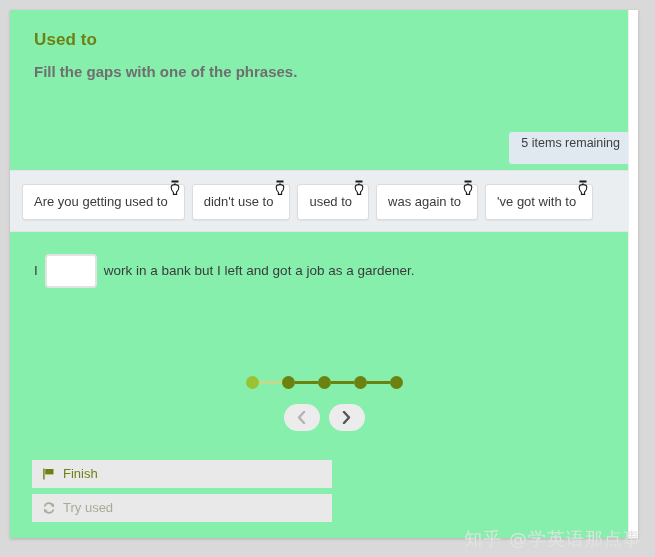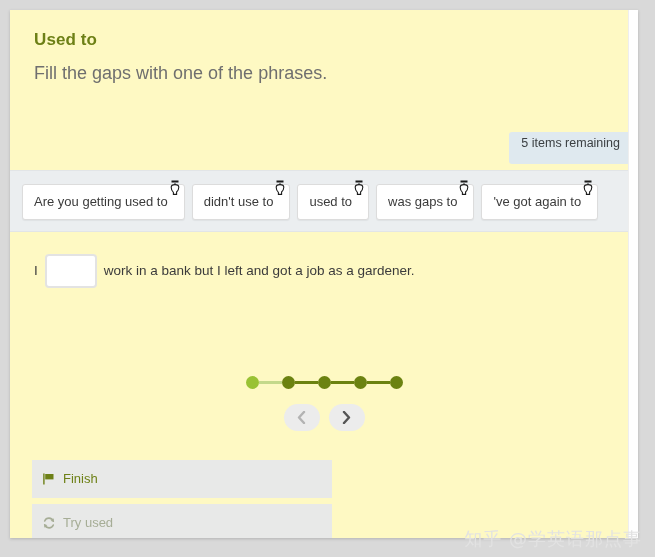--- a/index.html
+++ b/index.html
@@ -15,41 +15,41 @@
     position: relative;
   }
 
   
   #card {
     position: absolute;
     left: 10px;
     top: 10px;
     width: 628px;
     height: 528px;
-    background: #fef9c3;
+    background: #86efac;
     box-shadow: 0 1px 3px rgba(0,0,0,0.18);
     overflow: hidden;
   }
 
   
   #header {
     padding: 20px 24px 0 24px;
   }
   #quiz-title {
     margin: 0;
     font-size: 17px;
     font-weight: bold;
     color: #6d8016;
     letter-spacing: .1px;
   }
   #quiz-instructions {
     margin: 13px 0 0 0;
-    font-size: 18px;
+    font-size: 15px;
     color: #6f6f6f;
-    font-weight: normal;
+    font-weight: bold;
   }
 
   
   #badge-row {
     position: absolute;
     right: 6px;
     top: 122px;
     height: 22px;
   }
   #items-remaining {
@@ -192,21 +192,21 @@
   
   #actions {
     position: absolute;
     left: 22px;
     top: 450px;
     width: 300px;
   }
   .action-btn {
     display: flex;
     align-items: center;
-    height: 38px;
+    height: 28px;
     background: #e8e9e8;
     border: none;
     width: 300px;
     padding: 0 10px;
     margin-bottom: 6px;
     font-size: 13px;
     cursor: pointer;
     box-sizing: border-box;
     text-align: left;
     font-family: "Liberation Sans", sans-serif;
@@ -290,32 +290,32 @@
         <span class="grab-icon">
           <svg width="14" height="16" viewBox="0 0 14 16">
             <rect x="3.5" y="0.5" width="7" height="2" fill="#1b1b1b"></rect>
             <path d="M7 3.2 L7 6.5" stroke="#1b1b1b" stroke-width="1.2" fill="none"></path>
             <path d="M3.2 7.2 C3.2 5.6 4.6 4.6 7 4.6 C9.4 4.6 10.8 5.6 10.8 7.2 C10.8 9.6 9.6 11 8.6 12 L8.6 14.4 L5.4 14.4 L5.4 12.4 C4.2 11.4 3.2 9.6 3.2 7.2 Z" fill="#ffffff" stroke="#1b1b1b" stroke-width="1.1"></path>
           </svg>
         </span>
       </div>
 
       <div class="chip">
-        <span>was gaps to</span>
-        <span class="grab-icon">
-          <svg width="14" height="16" viewBox="0 0 14 16">
-            <rect x="3.5" y="0.5" width="7" height="2" fill="#1b1b1b"></rect>
-            <path d="M7 3.2 L7 6.5" stroke="#1b1b1b" stroke-width="1.2" fill="none"></path>
-            <path d="M3.2 7.2 C3.2 5.6 4.6 4.6 7 4.6 C9.4 4.6 10.8 5.6 10.8 7.2 C10.8 9.6 9.6 11 8.6 12 L8.6 14.4 L5.4 14.4 L5.4 12.4 C4.2 11.4 3.2 9.6 3.2 7.2 Z" fill="#ffffff" stroke="#1b1b1b" stroke-width="1.1"></path>
-          </svg>
-        </span>
-      </div>
-
-      <div class="chip">
-        <span>'ve got again to</span>
+        <span>was again to</span>
+        <span class="grab-icon">
+          <svg width="14" height="16" viewBox="0 0 14 16">
+            <rect x="3.5" y="0.5" width="7" height="2" fill="#1b1b1b"></rect>
+            <path d="M7 3.2 L7 6.5" stroke="#1b1b1b" stroke-width="1.2" fill="none"></path>
+            <path d="M3.2 7.2 C3.2 5.6 4.6 4.6 7 4.6 C9.4 4.6 10.8 5.6 10.8 7.2 C10.8 9.6 9.6 11 8.6 12 L8.6 14.4 L5.4 14.4 L5.4 12.4 C4.2 11.4 3.2 9.6 3.2 7.2 Z" fill="#ffffff" stroke="#1b1b1b" stroke-width="1.1"></path>
+          </svg>
+        </span>
+      </div>
+
+      <div class="chip">
+        <span>'ve got with to</span>
         <span class="grab-icon">
           <svg width="14" height="16" viewBox="0 0 14 16">
             <rect x="3.5" y="0.5" width="7" height="2" fill="#1b1b1b"></rect>
             <path d="M7 3.2 L7 6.5" stroke="#1b1b1b" stroke-width="1.2" fill="none"></path>
             <path d="M3.2 7.2 C3.2 5.6 4.6 4.6 7 4.6 C9.4 4.6 10.8 5.6 10.8 7.2 C10.8 9.6 9.6 11 8.6 12 L8.6 14.4 L5.4 14.4 L5.4 12.4 C4.2 11.4 3.2 9.6 3.2 7.2 Z" fill="#ffffff" stroke="#1b1b1b" stroke-width="1.1"></path>
           </svg>
         </span>
       </div>
 
     </div>

